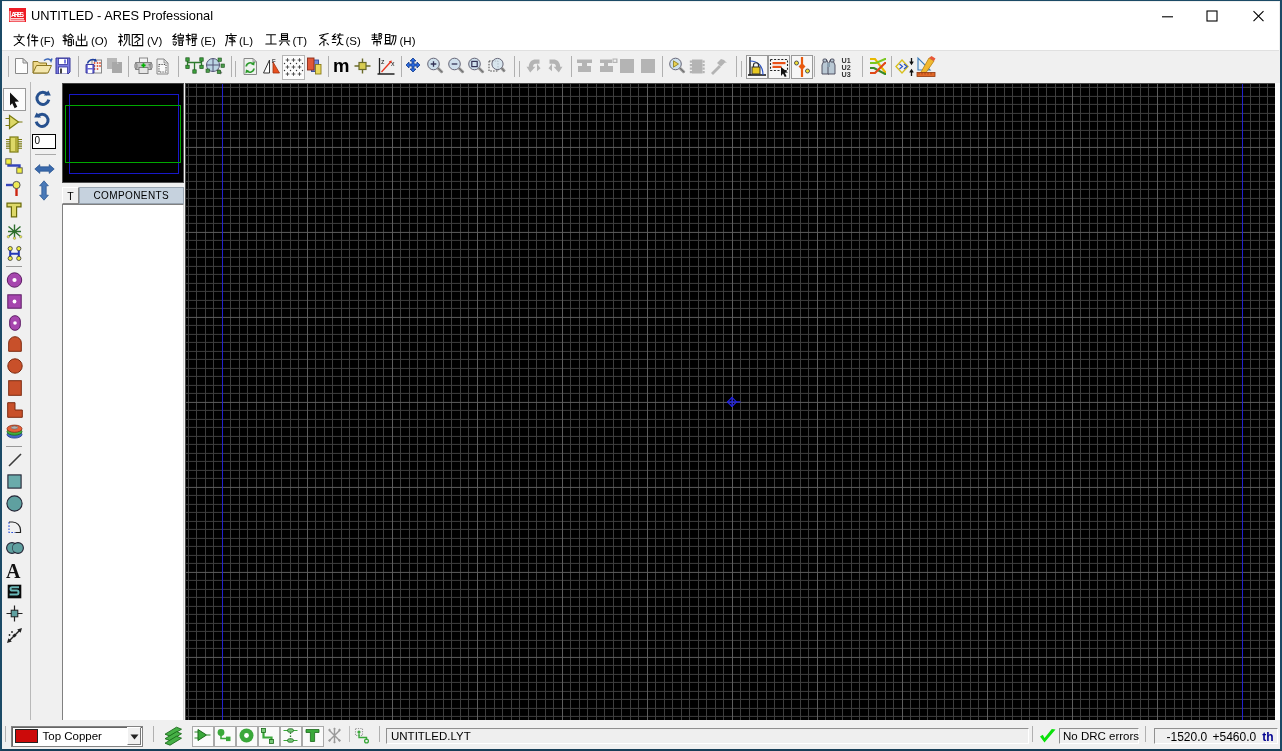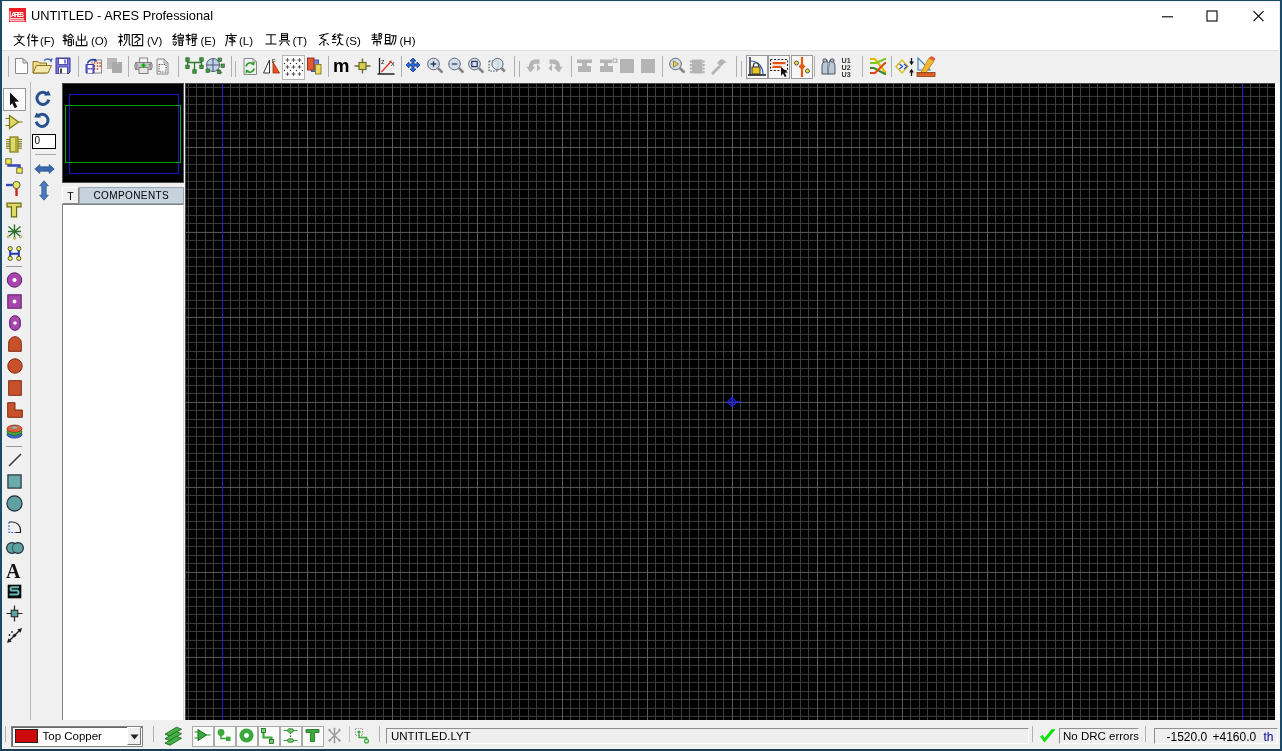--- a/index.html
+++ b/index.html
@@ -613,17 +613,17 @@
 <div class="abs" style="left:377px;top:6px;width:1px;height:16px;background:#b0b0b0"></div>
 <div class="abs" style="left:384px;top:7.5px;width:643px;height:16.5px;background:#efefef;border:1px solid #909090;border-right-color:#fff;border-bottom-color:#fff;font-size:11.5px;color:#000;padding:1px 12px 0 4px;">UNTITLED.LYT</div>
 <div class="abs" style="left:1030px;top:6px;width:1px;height:16px;background:#b0b0b0"></div>
 <svg class="abs" style="left:1036.5px;top:8px" width="18" height="17" viewBox="0 0 18 17">
   <path d="M1 8.5 L5.5 14.5 16.5 1.5 12.8 1 5.5 10 3.8 6.8 z" fill="#0ae00a"></path>
 </svg>
 <div class="abs" style="left:1057px;top:7.5px;width:80px;height:16.5px;background:#efefef;border:1px solid #909090;border-right-color:#fff;border-bottom-color:#fff;font-size:11.5px;color:#000;padding:1px 0 0 3px;white-space:nowrap;">No DRC errors</div>
 <div class="abs" style="left:1143px;top:6px;width:1px;height:16px;background:#b0b0b0"></div>
 <div class="abs" style="left:1151.5px;top:7.5px;width:124px;height:16.5px;background:#efefef;border:1px solid #909090;border-right-color:#fff;border-bottom-color:#fff;font-size:12px;color:#000;padding:1px 0 0 0;">
   <span style="position:absolute;left:12px">-1520.0</span>
-      <span style="position:absolute;left:58px">+4160.0</span>
-      <span style="position:absolute;right:3px;color:#000090;">th</span>
+      <span style="position:absolute;left:58px">+5460.0</span>
+      <span style="position:absolute;right:3px;color:#000090;font-weight:bold;">th</span>
 </div>
 </div>
 <div id="winborder"></div>
 
 </body></html>

